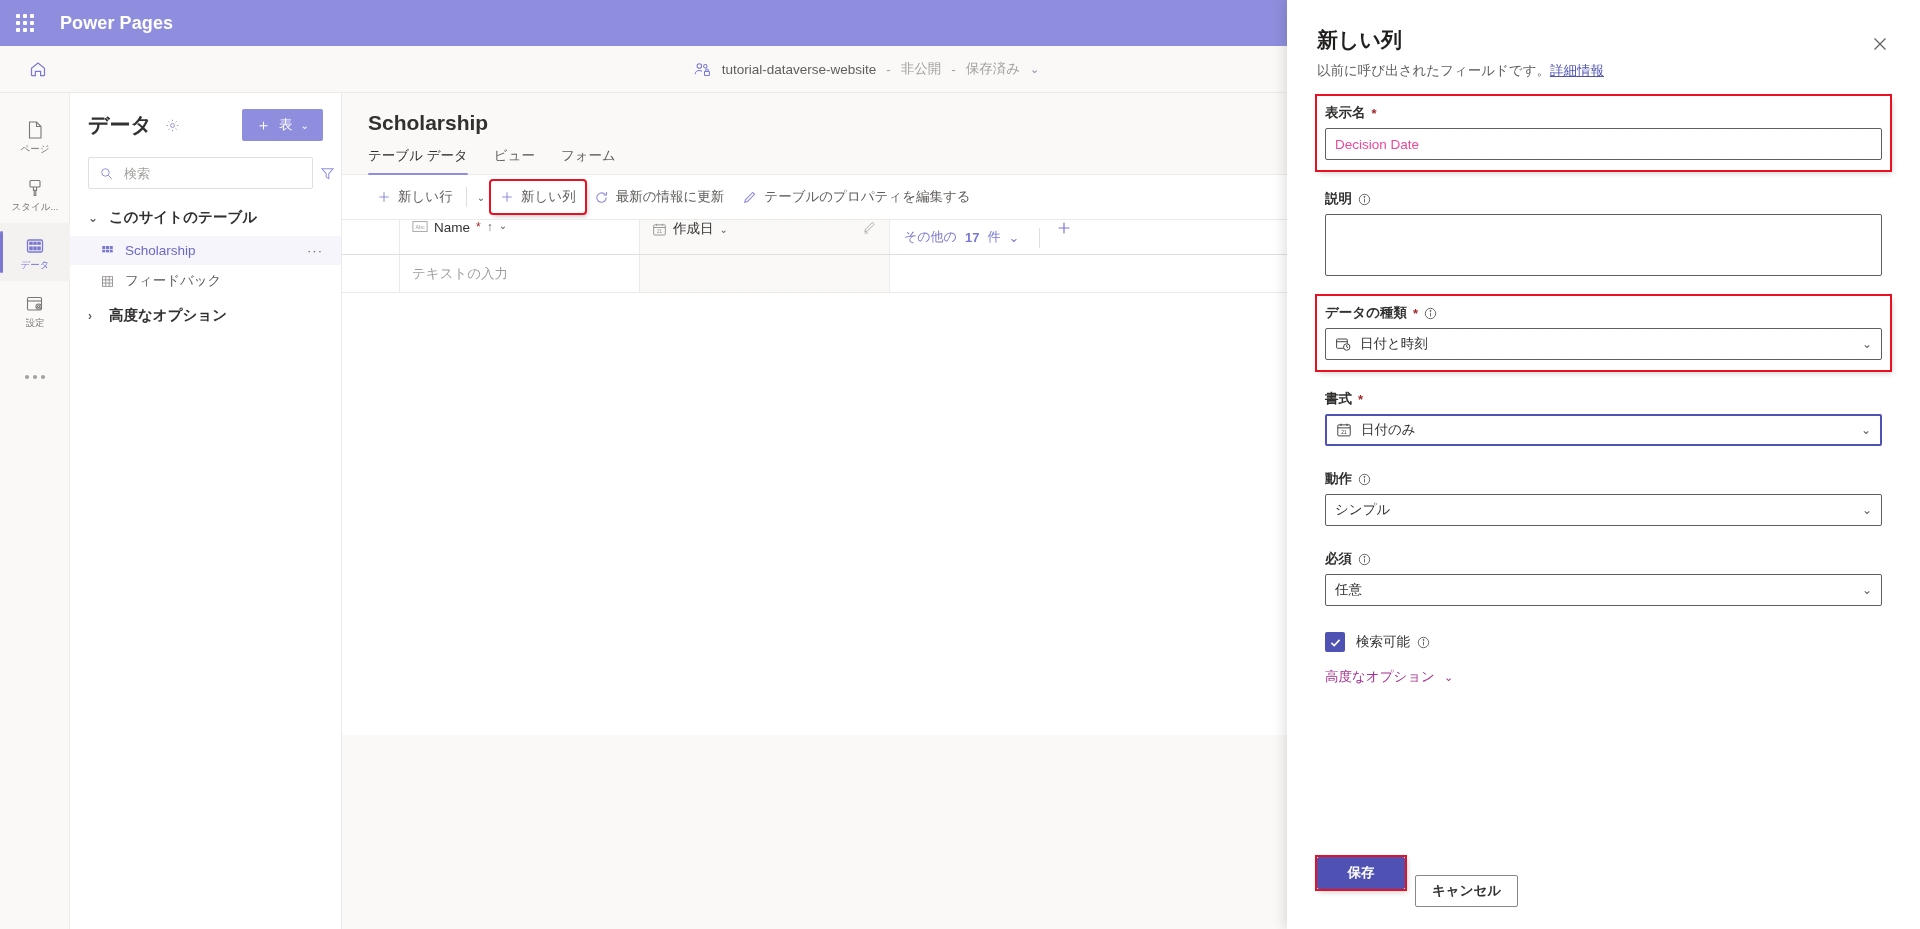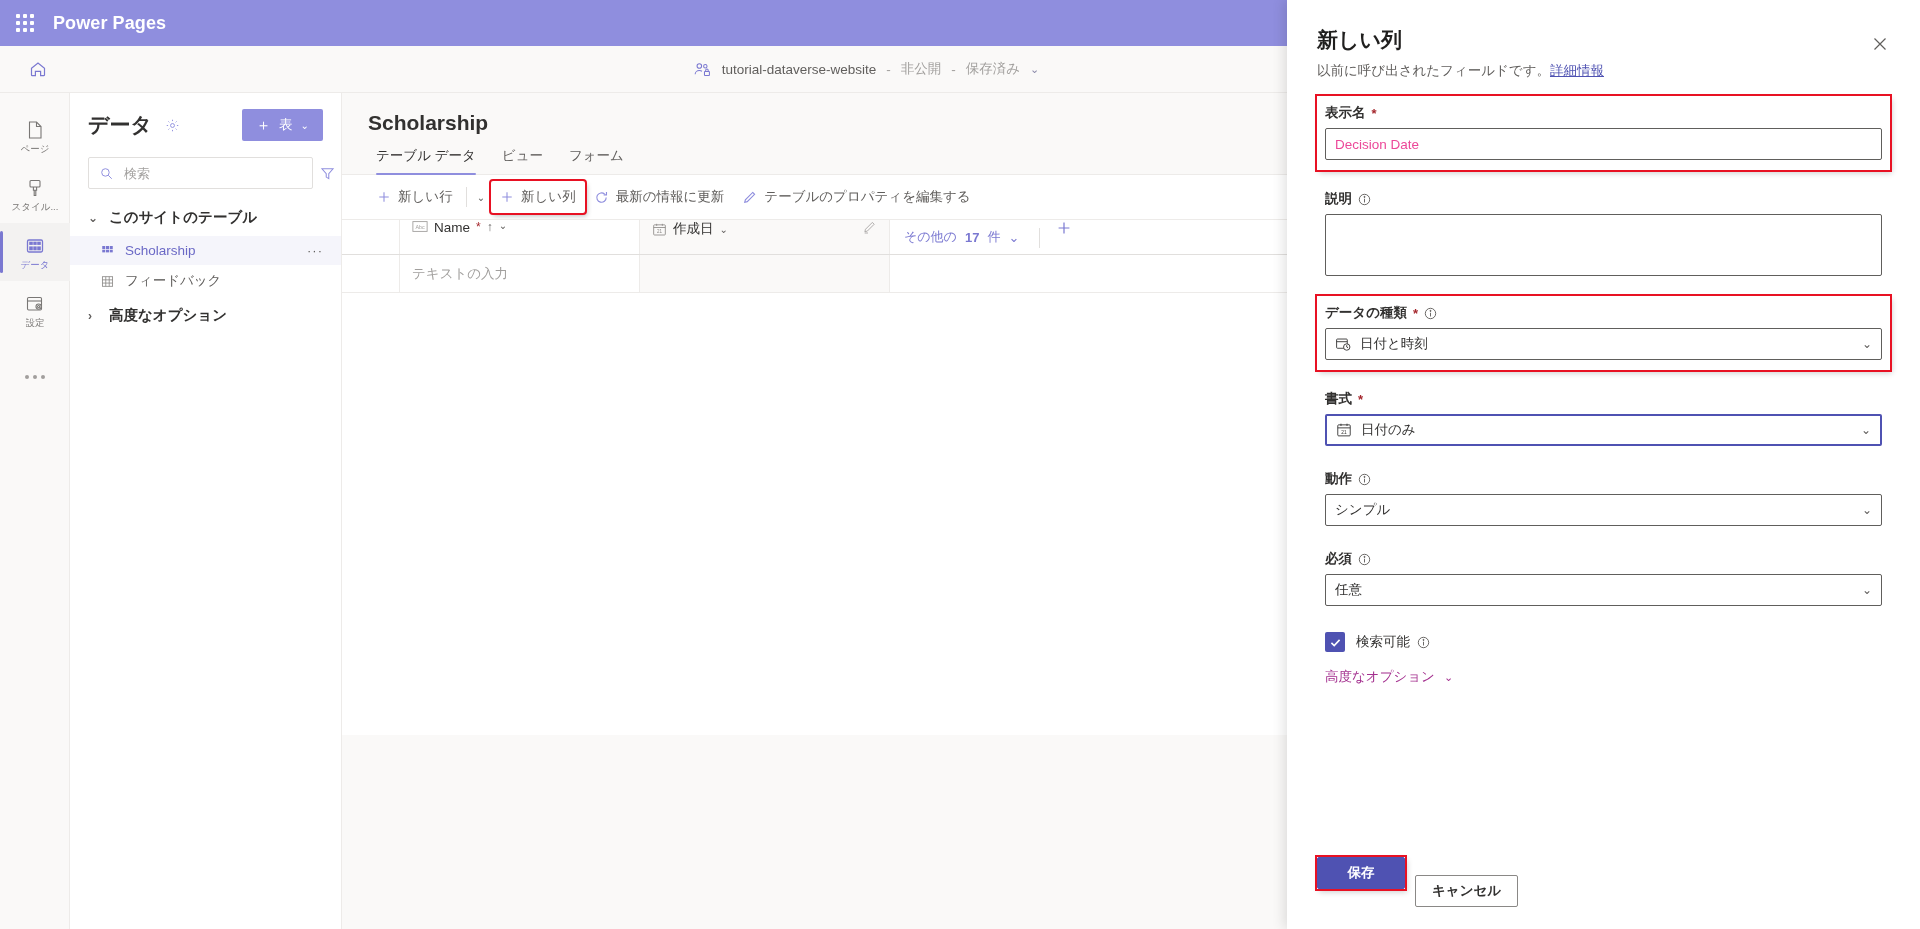--- a/index.html
+++ b/index.html
@@ -18,21 +18,21 @@
   .brandbar {
     position: absolute; top: 0; left: 0; width: 1920px; height: 46px;
     background: #8f8ede;
     display: flex; align-items: center; gap: 16px;
     padding: 0 16px;
     color: #ffffff;
   }
   .waffle { display: grid; grid-template-columns: repeat(3, 4px); grid-template-rows: repeat(3, 4px);
             gap: 3px; width: 18px; cursor: pointer; }
   .waffle i { display: block; width: 4px; height: 4px; background: #fff; border-radius: 1px; }
-  .brandtitle { font-size: 18px; font-weight: 600; letter-spacing: .1px; margin-left: 3px; }
+  .brandtitle { font-size: 18px; font-weight: 600; letter-spacing: .1px; margin-left: 10px; }
 
   
   .sitebar {
     position: absolute; top: 46px; left: 0; width: 1732px; height: 47px;
     background: #faf9f8; border-bottom: 1px solid #edebe9;
     display: flex; align-items: center;
   }
   .home-btn { width: 48px; height: 46px; display: flex; align-items: center; justify-content: center;
               margin-left: 14px; cursor: pointer; }
   .sitecenter {
@@ -106,21 +106,21 @@
     font-size: 13.5px; color: #605e5c;
   }
   .tree-item.selected { background: #f5f5fb; color: #6b69c6; font-weight: 400; }
   .tree-item .ellip { margin-left: auto; color: #605e5c; letter-spacing: 1px; font-size: 13px; }
 
   
   .main { position: absolute; top: 93px; left: 342px; right: 0; bottom: 0; background: #faf9f8; }
   .main-title { font-size: 21px; font-weight: 600; color: #323130; padding: 18px 26px 0 26px; }
   .tabs { display: flex; gap: 26px; padding: 12px 26px 0 26px; border-bottom: 1px solid #edebe9; }
   .tab { font-size: 13.5px; color: #605e5c; padding-bottom: 9px; cursor: pointer; position: relative; }
-  .tab.active { color: #323130; margin-left: 8px; }
+  .tab.active { color: #323130; }
   .tab.active::after {
     content: ""; position: absolute; left: 0; right: 0; bottom: -1px; height: 2.5px;
     background: #8f8ede; border-radius: 2px;
   }
 
   .gridwrap { background: #ffffff; margin: 0; height: 560px; position: relative; }
   .toolbar { display: flex; align-items: center; gap: 0; height: 44px; padding: 0 26px; }
   .tb-btn {
     display: flex; align-items: center; gap: 7px; height: 32px; padding: 0 9px;
     font-size: 13.5px; color: #605e5c; cursor: pointer; border-radius: 2px; white-space: nowrap;

